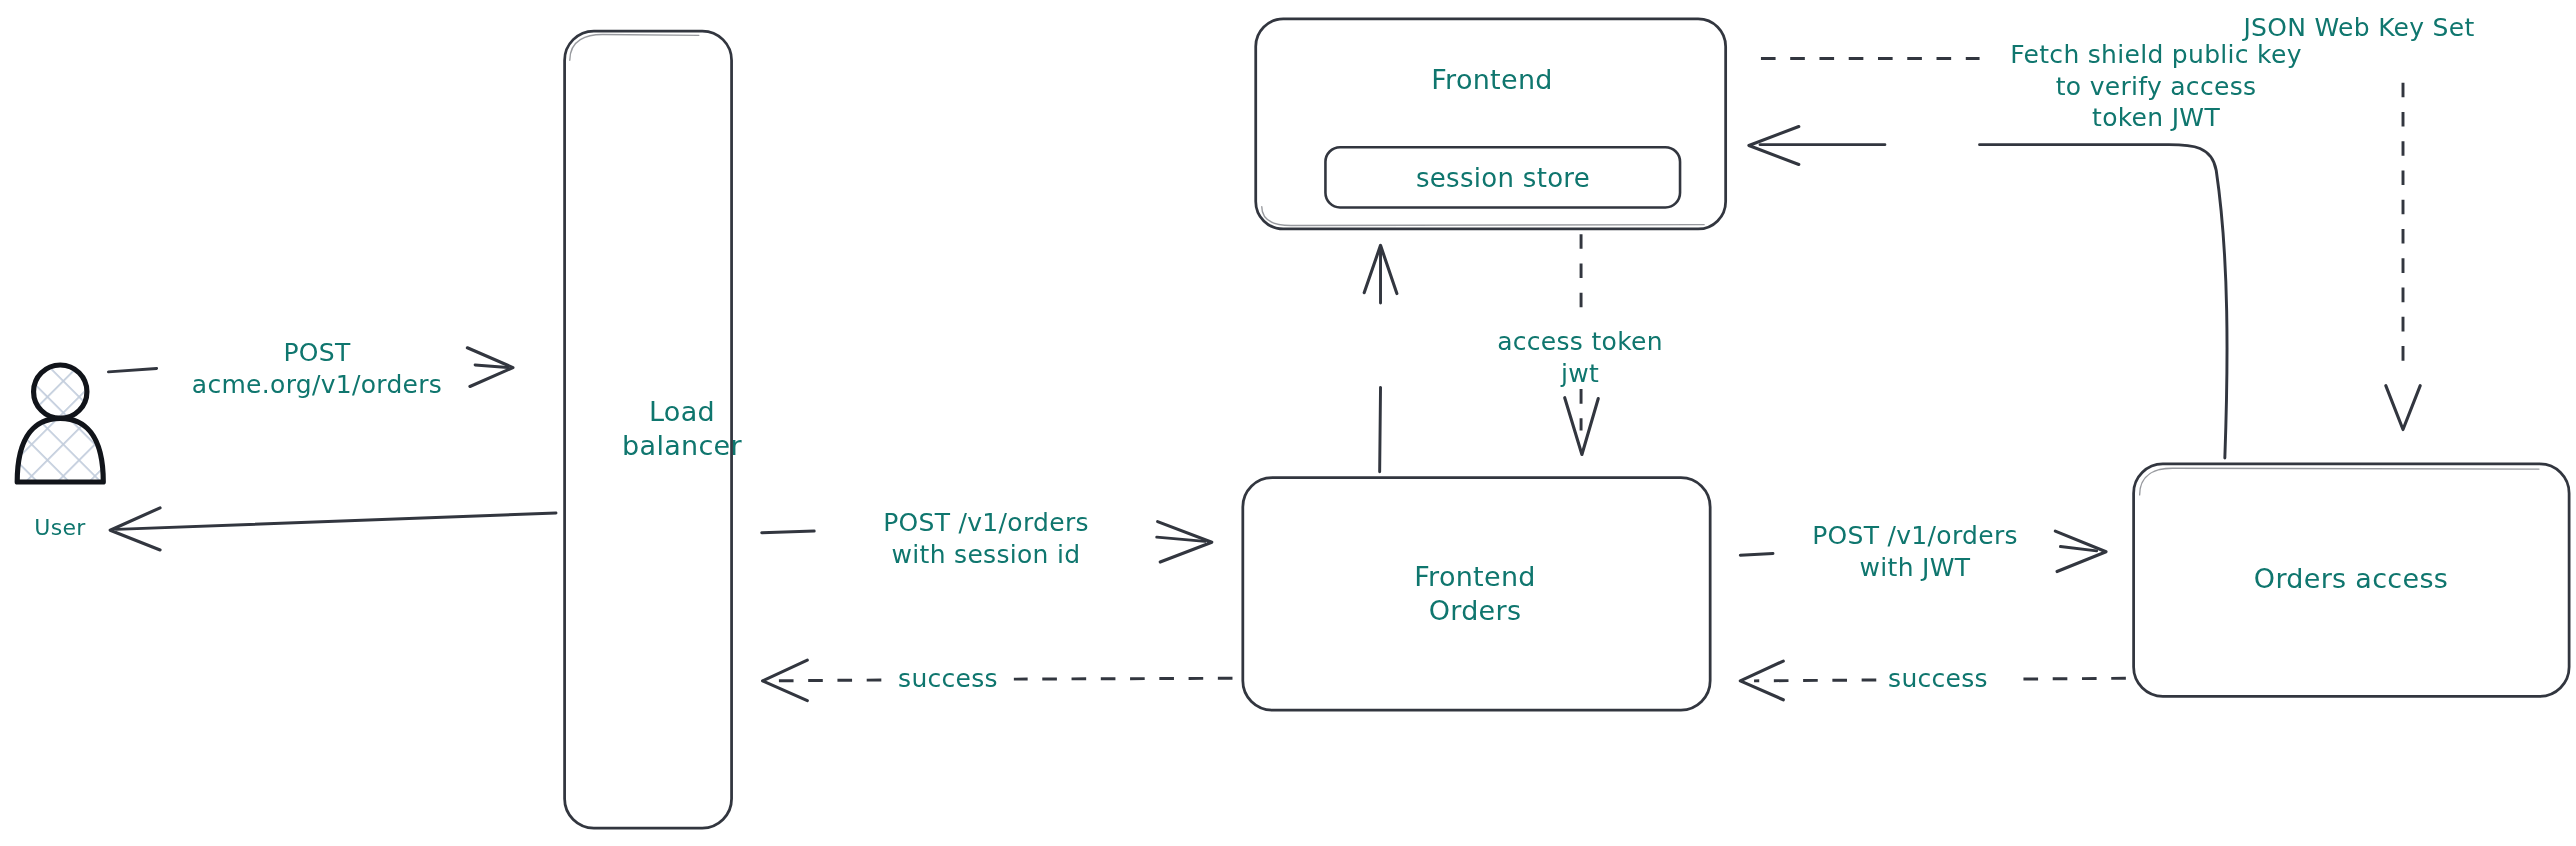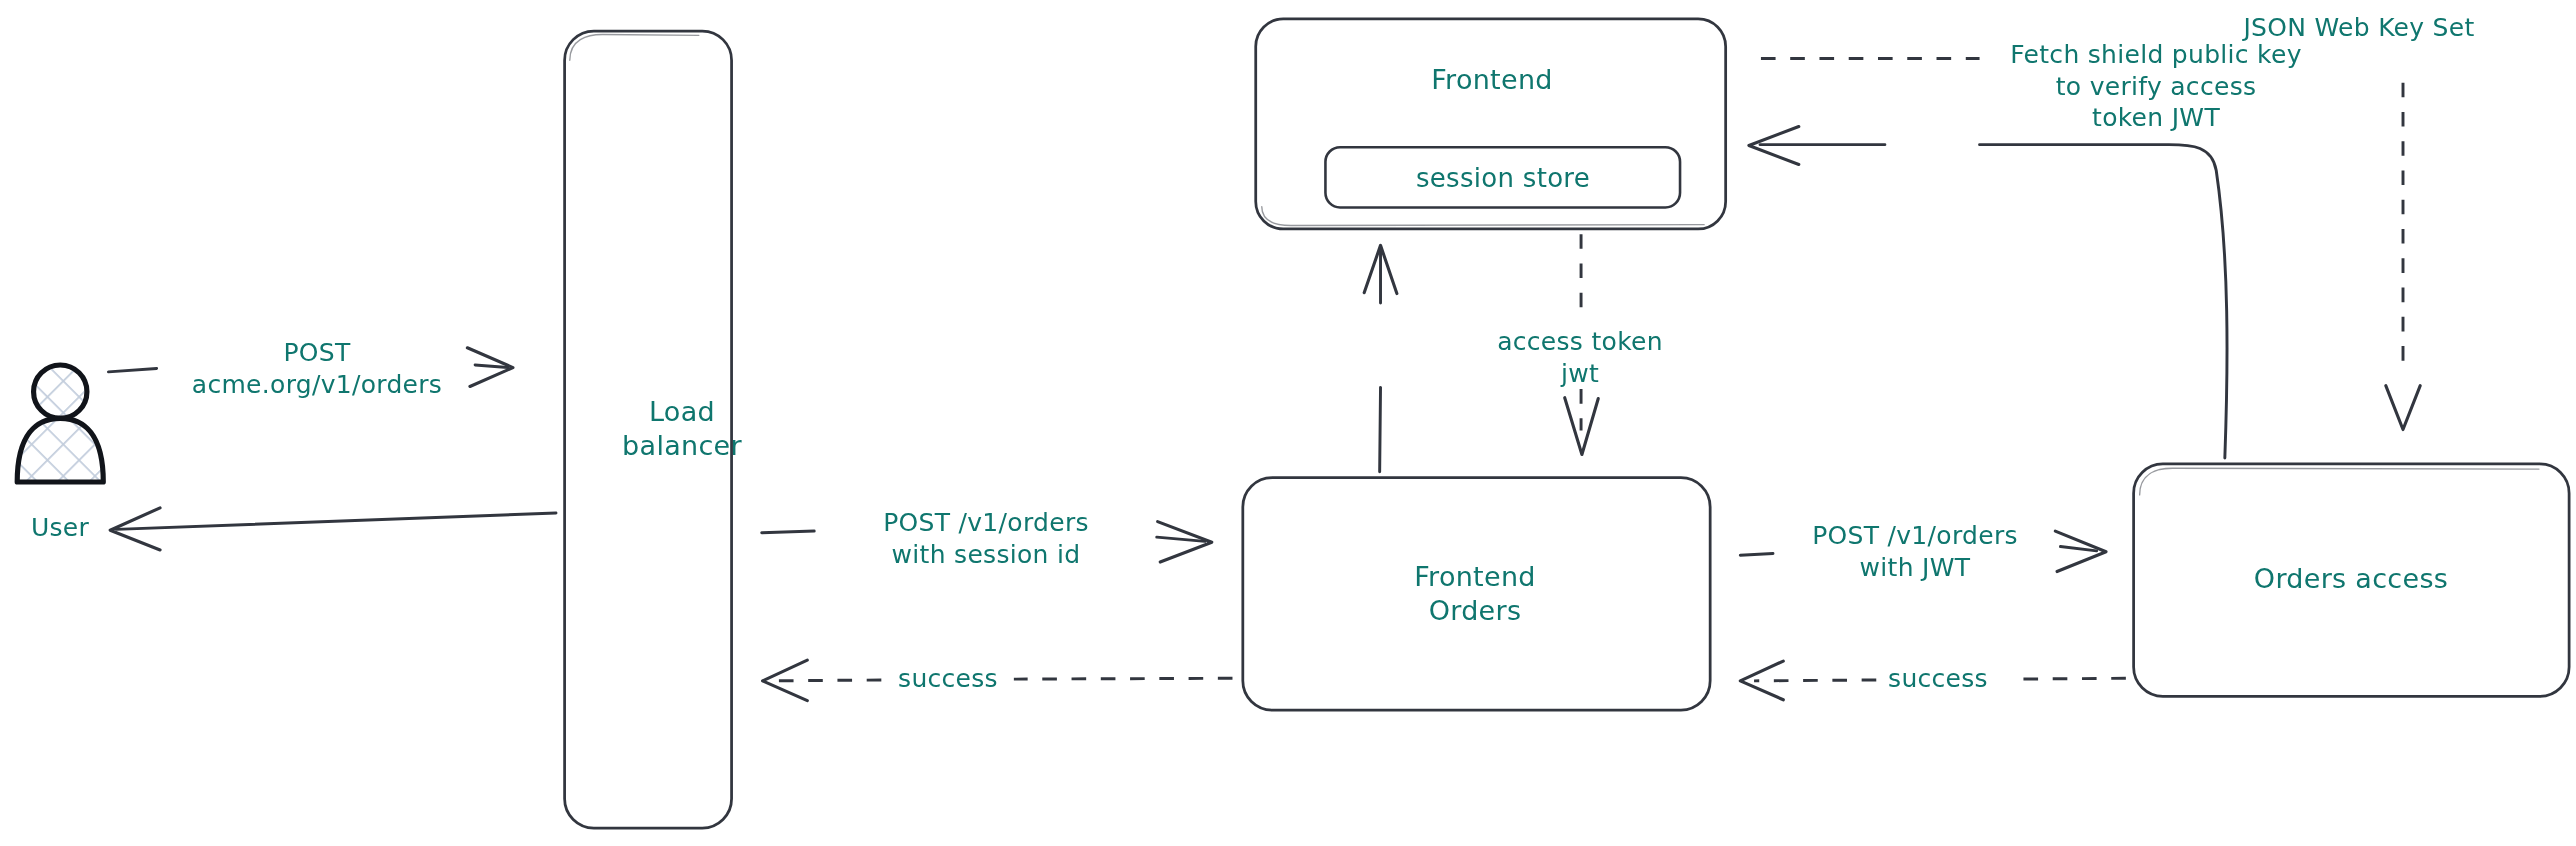--- a/index.html
+++ b/index.html
@@ -81,21 +81,21 @@
     transform: translate(-50%, -50%);
     pointer-events: none;
   }
   .lbl.node-label {
     font-size: 27px;
   }
   .lbl.edge-label {
     font-size: 25px;
   }
   .lbl.actor-label {
-    font-size: 25px;
+    font-size: 22px;
   }
   .lbl.inner-label {
     font-size: 26px;
   }
 </style>
 </head>
 <body>
 
 <div id="canvas-wrap">
 

